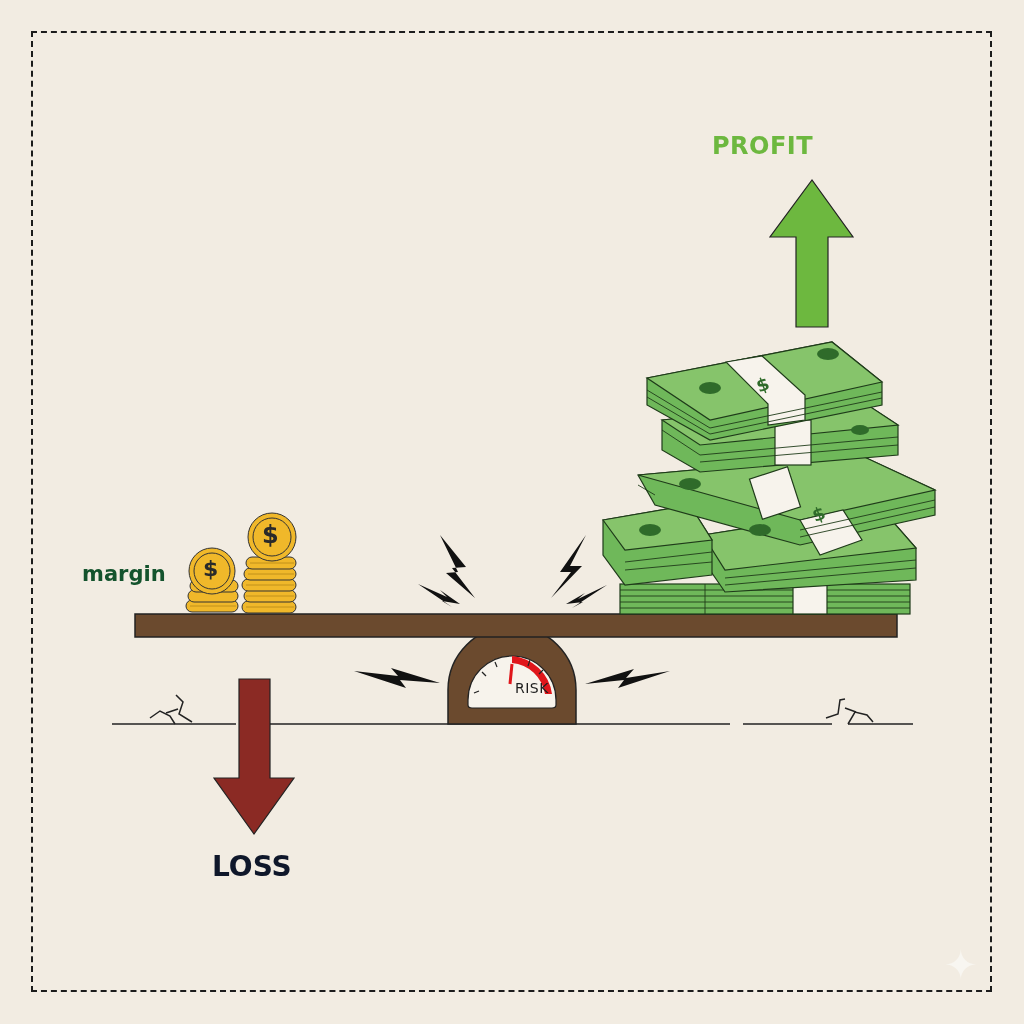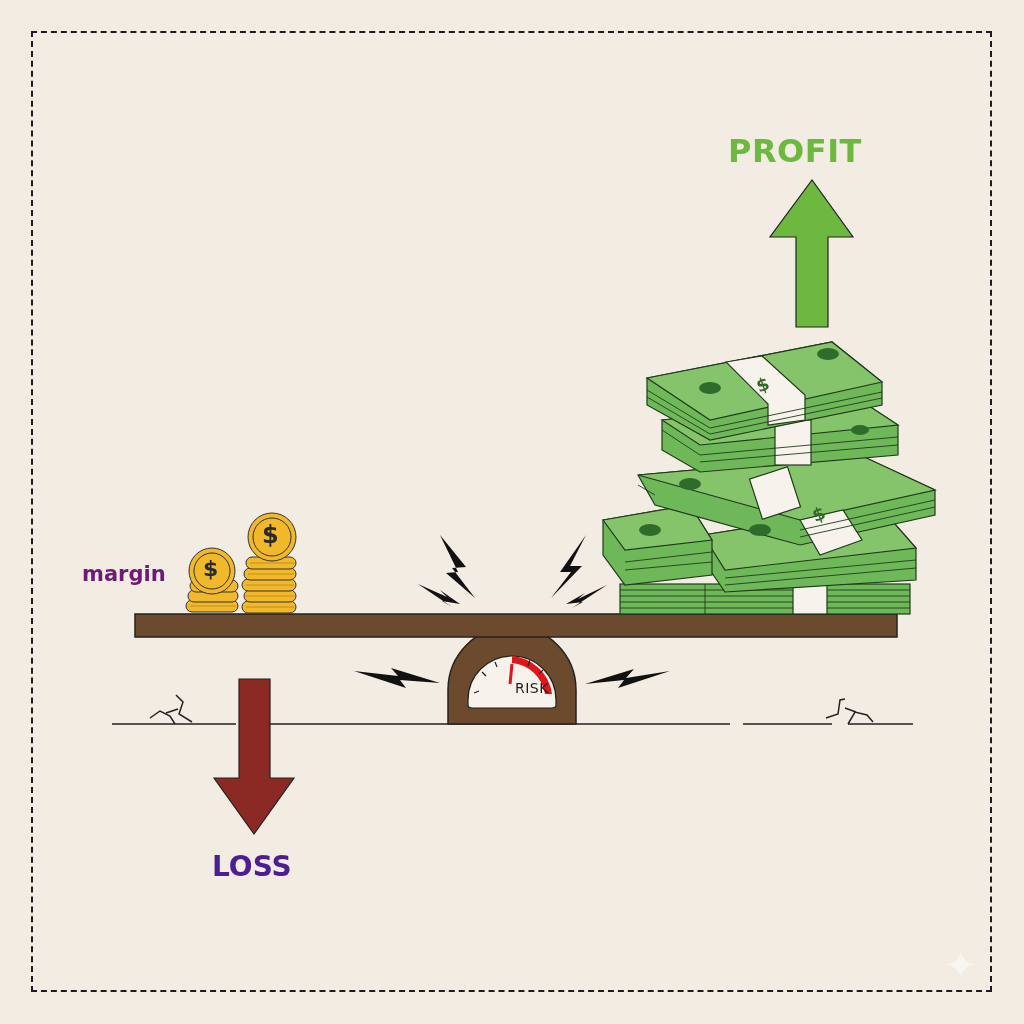--- a/index.html
+++ b/index.html
@@ -1,21 +1,21 @@
 <!DOCTYPE html>
 <html><head>
 <meta charset="utf-8">
 <style>
   html, body { margin: 0; padding: 0; }
   body { width: 1024px; height: 1024px; background: #f2ece2; position: relative; overflow: hidden; font-family: "DejaVu Sans", sans-serif; }
   .frame { position: absolute; left: 31px; top: 31px; width: 961px; height: 961px; border: 2px dashed #1c1c1c; box-sizing: border-box; }
   .label { position: absolute; font-weight: bold; }
-  .profit { left: 728px; top: 132px; font-size: 32px; color: #6db83f; letter-spacing: 0.5px; }
-  .loss { left: 212px; top: 850px; font-size: 28px; color: #4c1d95; }
-  .margin { left: 82px; top: 562px; font-size: 21px; color: #701a75; }
+  .profit { left: 712px; top: 132px; font-size: 24px; color: #6db83f; letter-spacing: 0.5px; }
+  .loss { left: 212px; top: 850px; font-size: 28px; color: #0f172a; }
+  .margin { left: 82px; top: 562px; font-size: 21px; color: #14532d; }
   .risk-text { position: absolute; left: 495px; top: 680px; font-size: 14px; color: #1e1e1e; letter-spacing: 0.5px; margin-left: 20px; }
   svg { position: absolute; left: 0; top: 0; }
   .sparkle { position: absolute; left: 944px; top: 945px; width: 40px; height: 40px; color: #f8f6f1; font-size: 40px; line-height: 40px; }
 </style>
 </head>
 <body>
 
 <div class="frame"></div>
 
 <svg width="1024" height="1024" viewBox="0 0 1024 1024">

